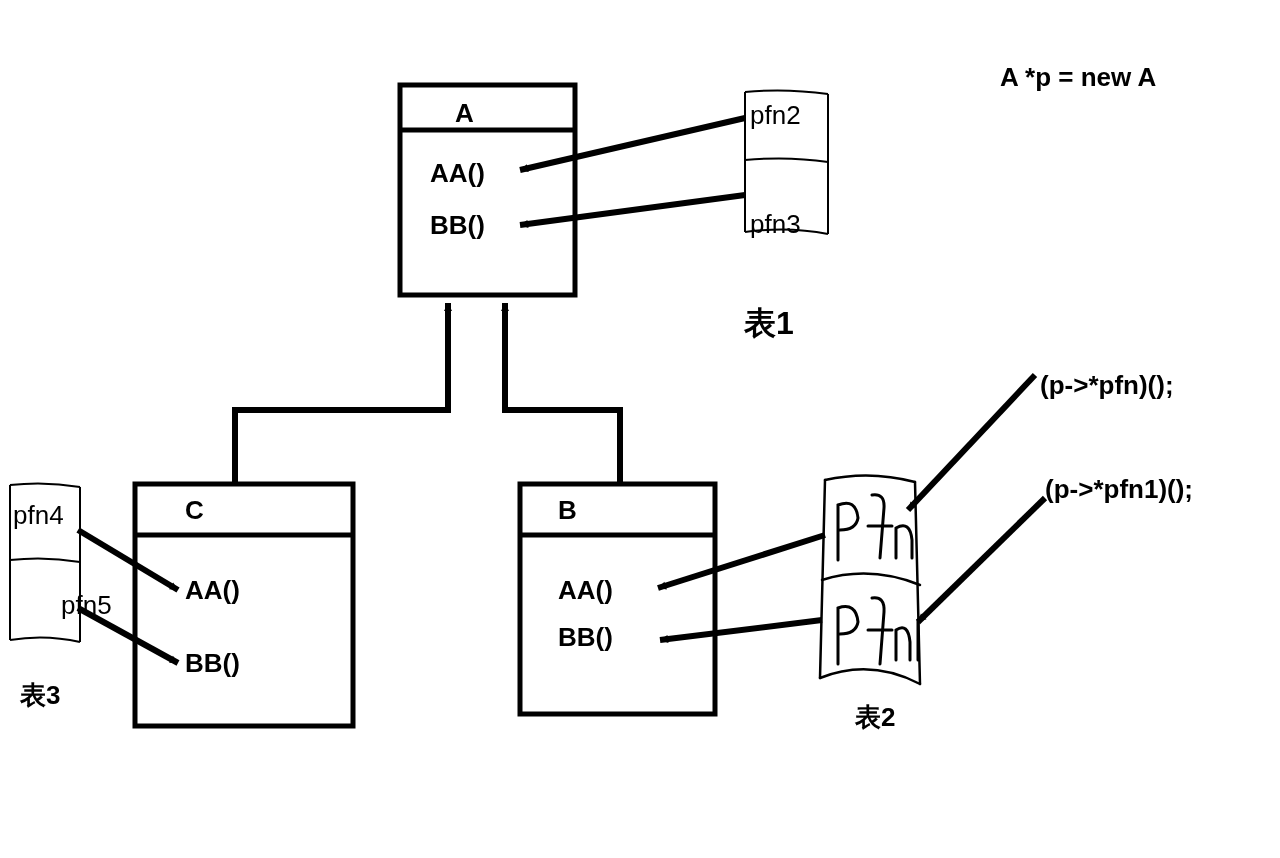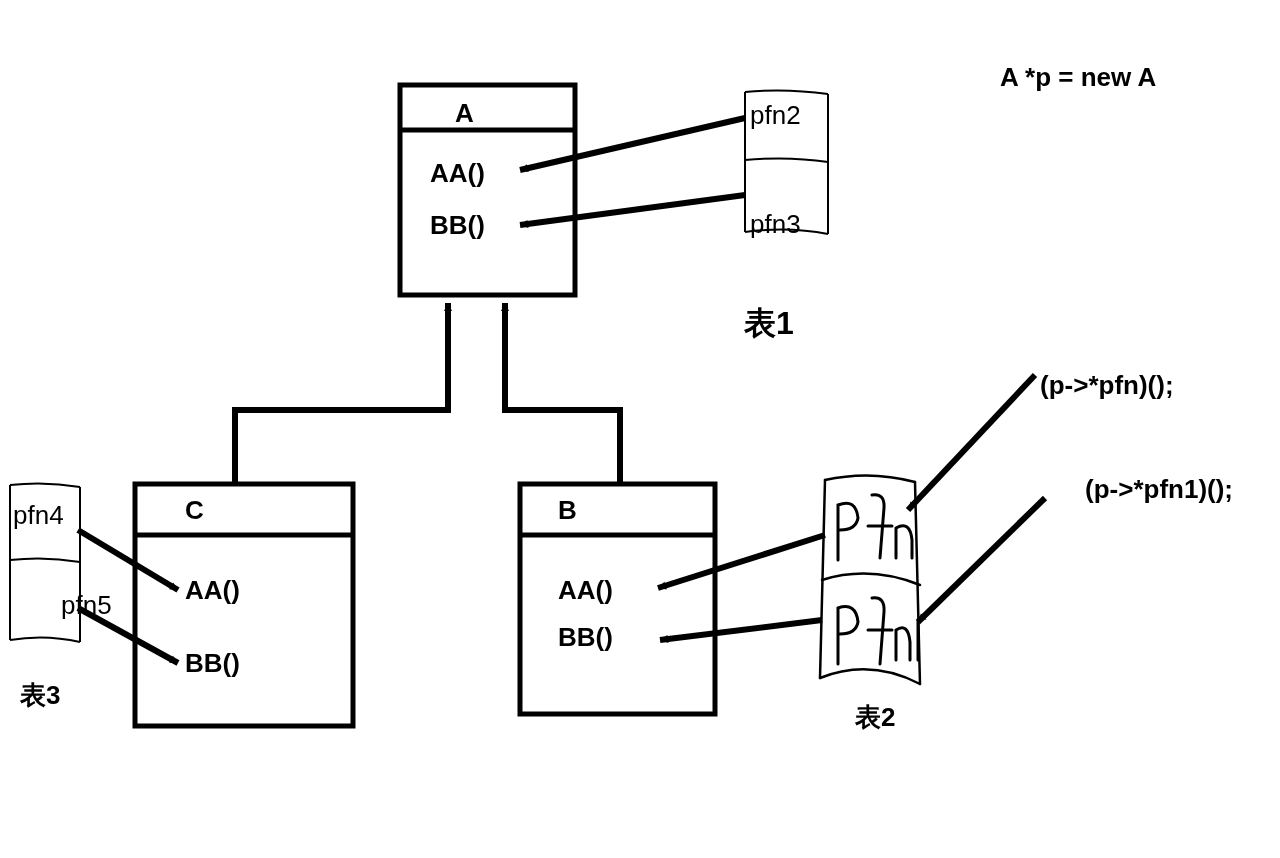--- a/index.html
+++ b/index.html
@@ -149,15 +149,15 @@
   <div class="text" style="left:558px; top:575px; font-size:26px;">AA()</div>
   <div class="text" style="left:558px; top:622px; font-size:26px;">BB()</div>
 
   <div class="text" style="left:13px; top:500px; font-size:26px; font-weight:400;text-align:center;">pfn4</div>
   <div class="text" style="left:13px; top:590px; font-size:26px; font-weight:400;margin-left:48px;">pfn5</div>
   <div class="text" style="left:20px; top:678px; font-size:26px;">表3</div>
 
   <div class="text" style="left:855px; top:700px; font-size:26px;">表2</div>
 
   <div class="text" style="left:1040px; top:336px; font-size:26px;margin-top:34px;">(p-&gt;*pfn)();</div>
-  <div class="text" style="left:1045px; top:474px; font-size:26px;margin-left:40px;">(p-&gt;*pfn1)();</div>
+  <div class="text" style="left:1045px; top:474px; font-size:26px;">(p-&gt;*pfn1)();</div>
 
 </div>
 
 </body></html>

